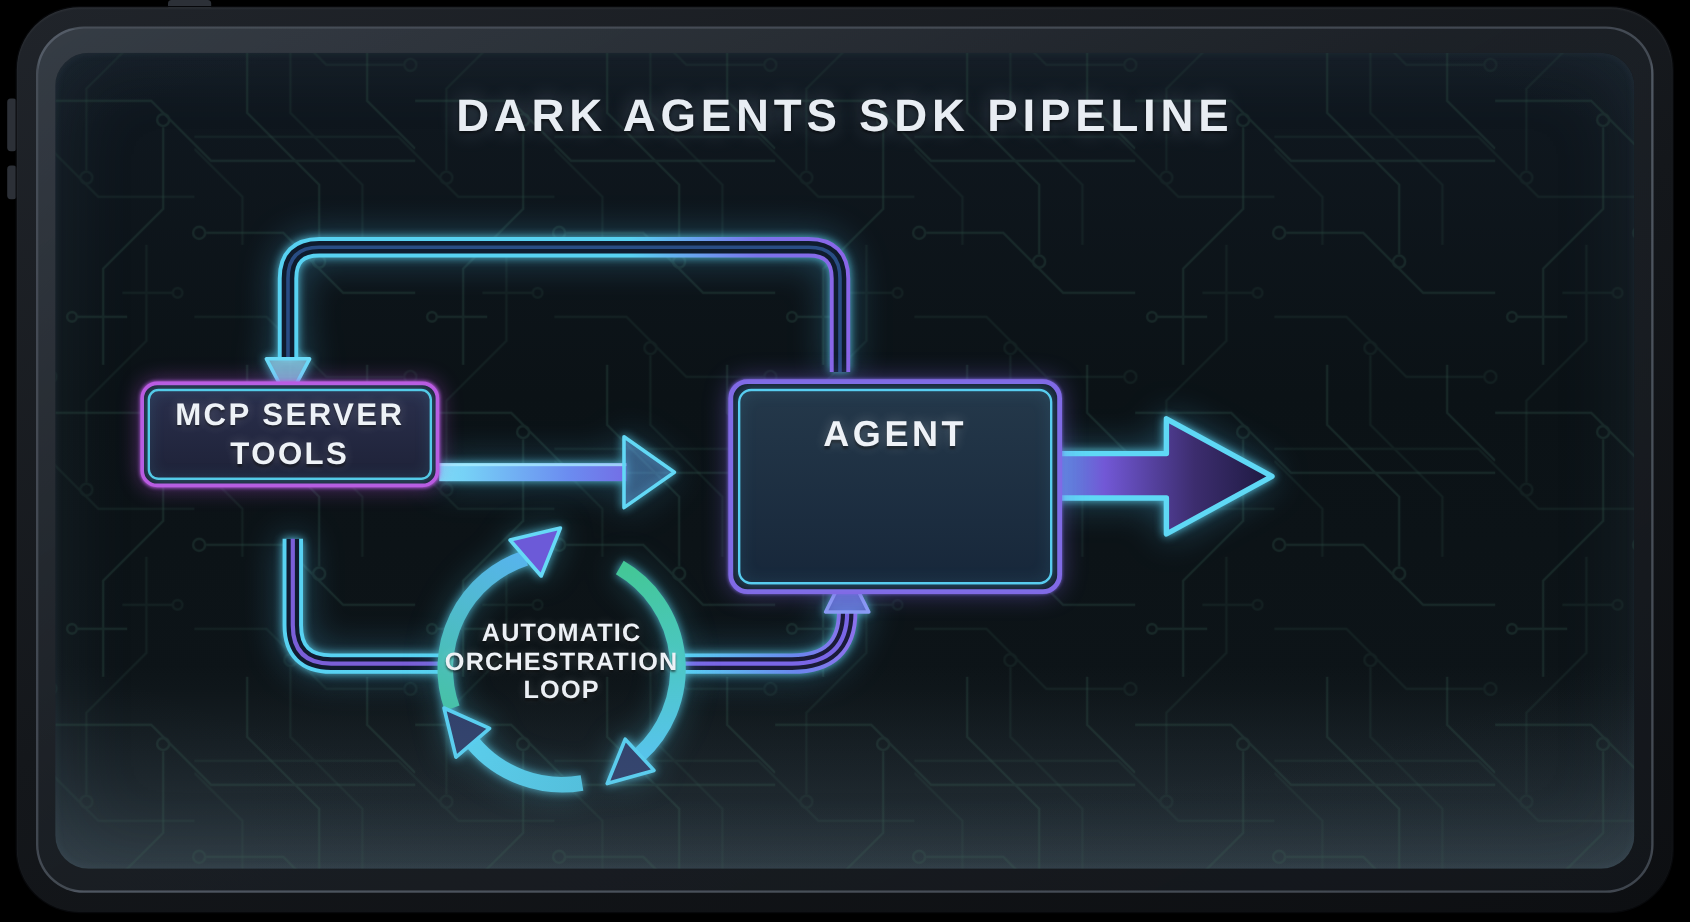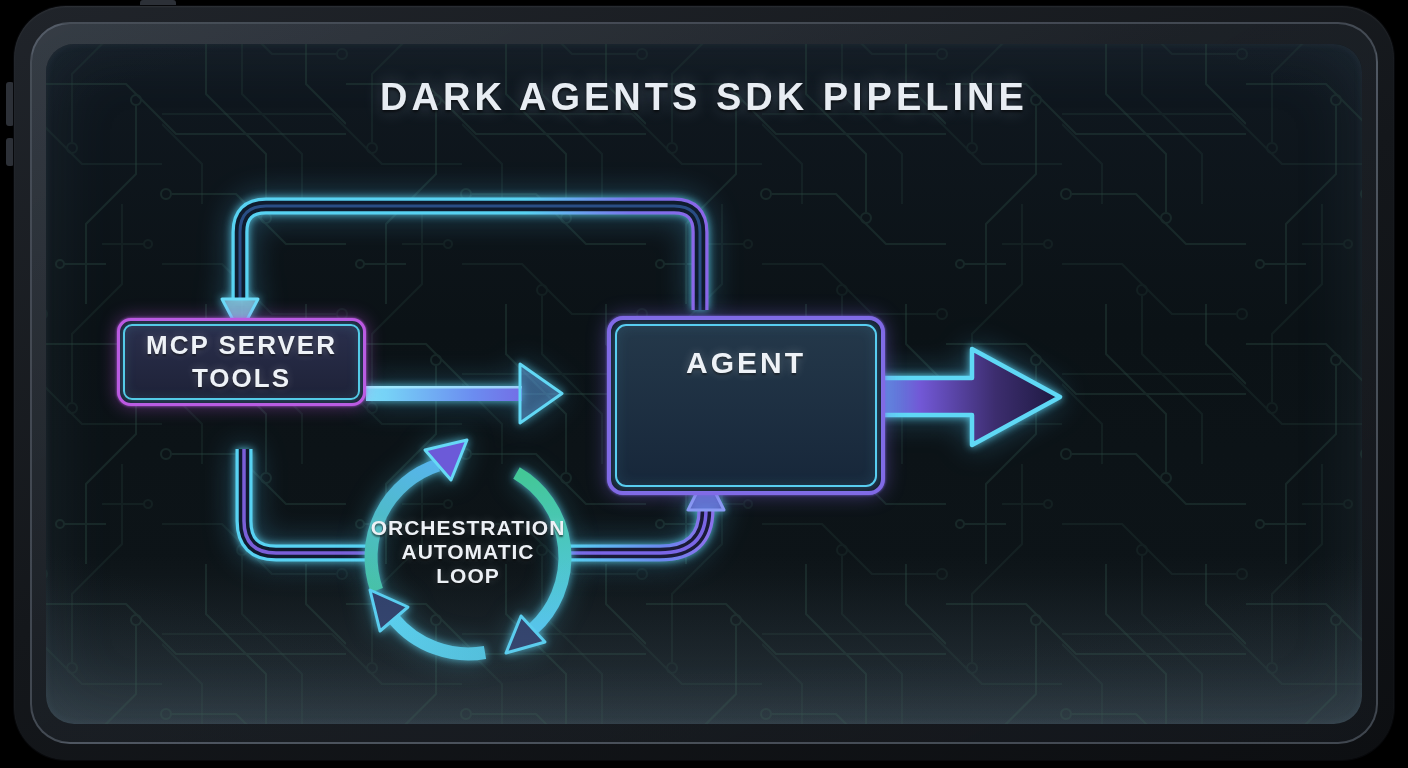--- a/index.html
+++ b/index.html
@@ -188,20 +188,20 @@
     </div>
 
     <div class="node agent">
       <div class="node-inner">
         <div class="agent-title">AGENT</div>
       </div>
     </div>
 
 
     <div class="loop-text">
+      <div>AUTOMATIC</div>
       <div>ORCHESTRATION</div>
-      <div>AUTOMATIC</div>
       <div>LOOP</div>
     </div>
 
     <div class="fog"></div>
   </div>
 </div>
 
 </body></html>

